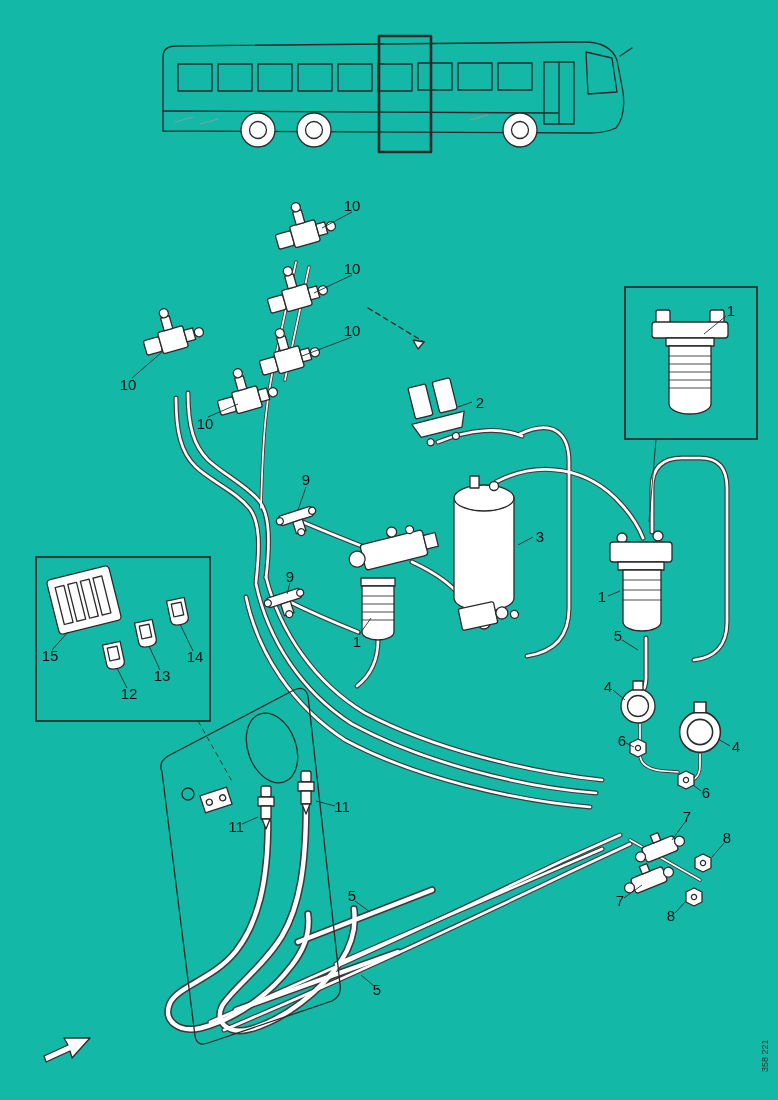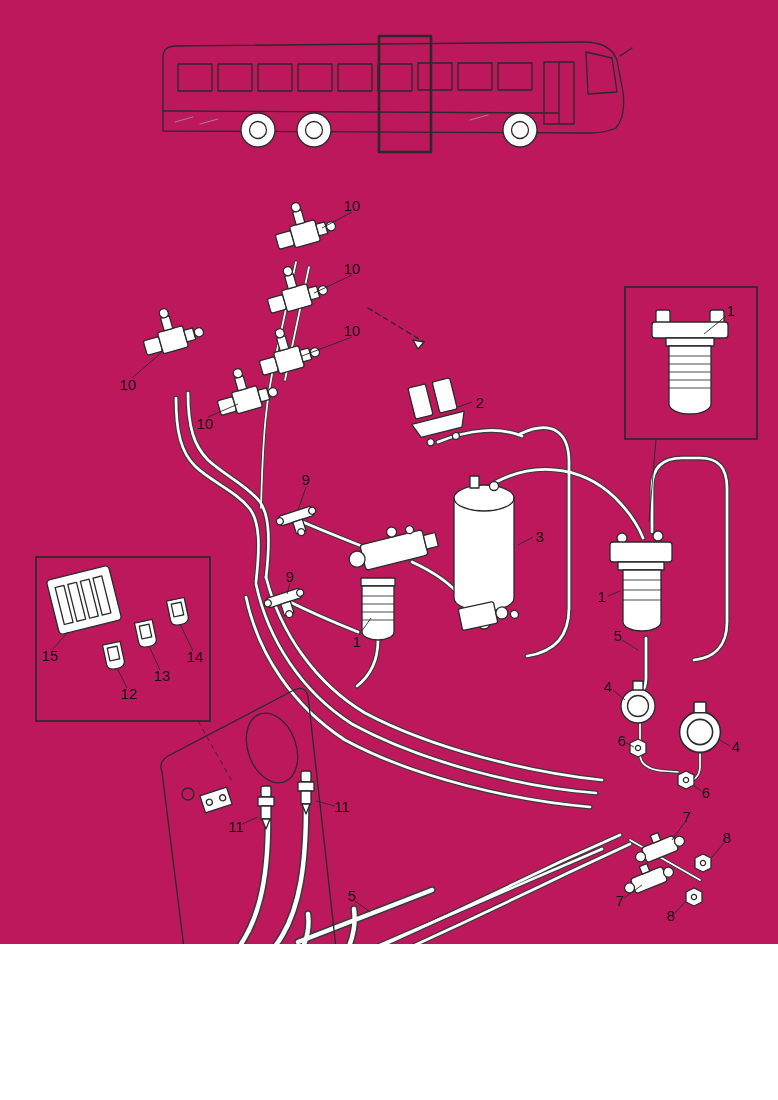--- a/index.html
+++ b/index.html
@@ -1,16 +1,16 @@
 <!DOCTYPE html>
 <html><head>
 <meta charset="utf-8">
 <style>
   html,body{margin:0;padding:0;background:#fff}
-  .page{position:relative;width:778px;height:944px;background:#be185d;overflow:hidden;
+  .page{position:relative;width:778px;height:1100px;background:#14b8a6;overflow:hidden;
         font-family:"Liberation Sans",sans-serif}
   svg{position:absolute;left:0;top:0}
   .s{stroke:#2a2a2a;fill:none;stroke-width:1.3;stroke-linejoin:round;stroke-linecap:round}
   .sf{stroke:#2a2a2a;fill:#fff;stroke-width:1.3;stroke-linejoin:round;stroke-linecap:round}
   .rib{stroke:#2a2a2a;fill:none;stroke-width:.85}
   .t-o{stroke:#3a3a3a;stroke-width:5;fill:none;stroke-linecap:round}
   .t-i{stroke:#ffffff;stroke-width:2.7;fill:none;stroke-linecap:round}
   .n-o{stroke:#3a3a3a;stroke-width:3.4;fill:none;stroke-linecap:round}
   .n-i{stroke:#ffffff;stroke-width:1.7;fill:none;stroke-linecap:round}
   .h-o{stroke:#3a3a3a;stroke-width:7.5;fill:none;stroke-linecap:round}

